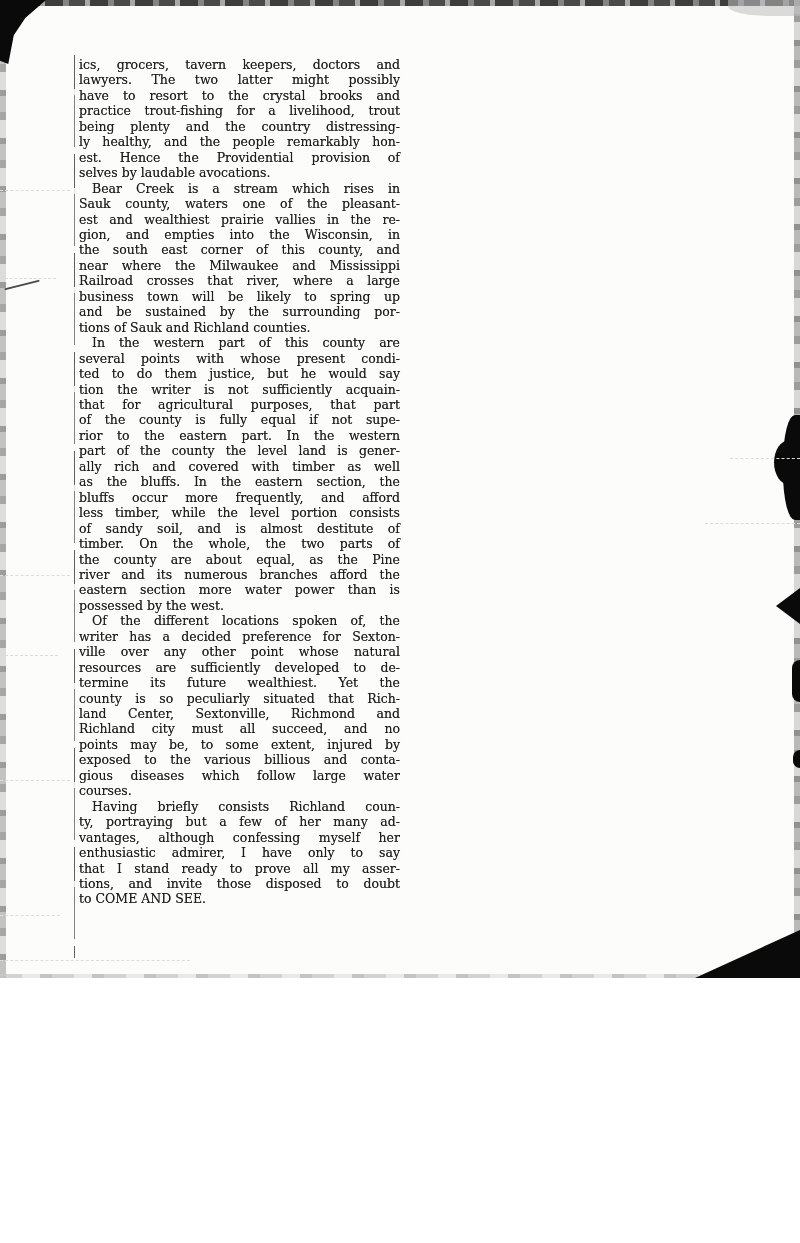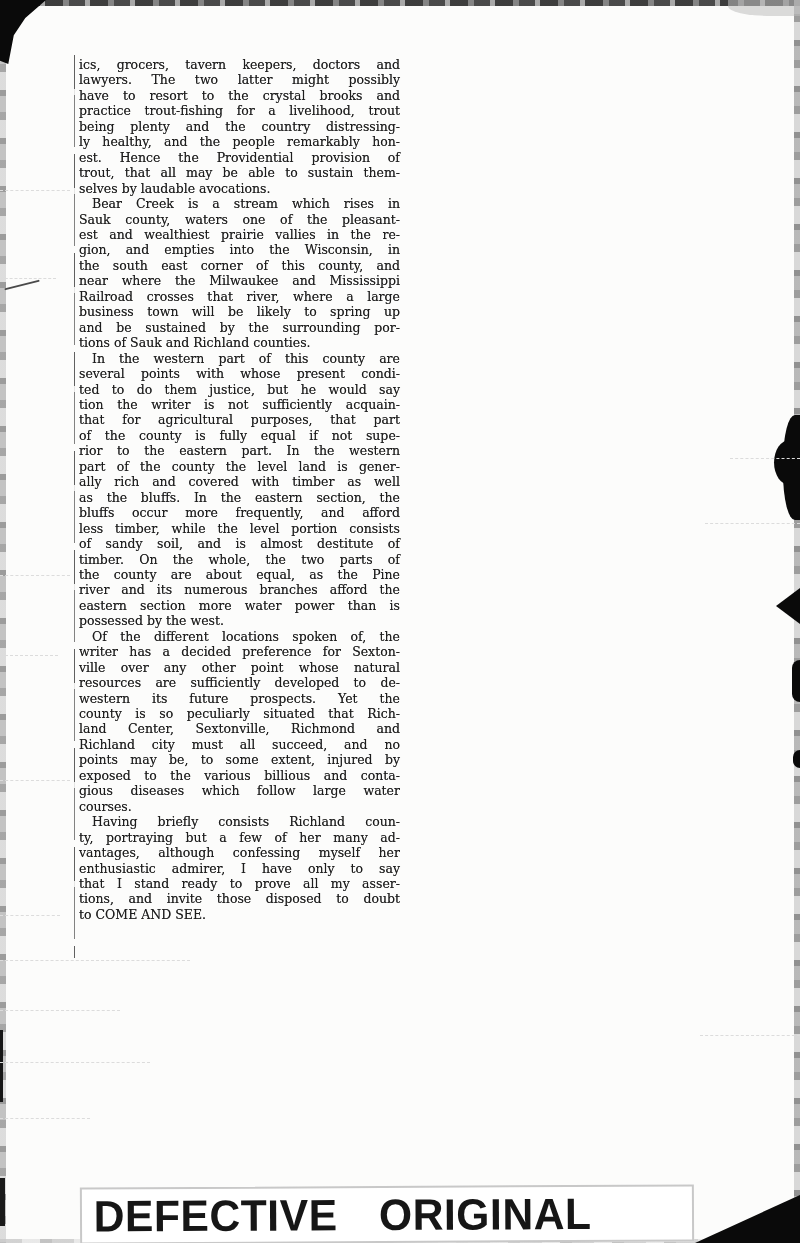--- a/index.html
+++ b/index.html
@@ -1,17 +1,17 @@
 <!DOCTYPE html>
 <html><head>
 <meta charset="utf-8">
 <style>
   html,body { margin:0; padding:0; background:#ffffff; }
   .page {
-    position:relative; width:800px; height:1243px;
+    position:relative; width:800px; height:978px;
     background:#fcfcfb; overflow:hidden;
     font-family:"DejaVu Serif", serif;
   }
 
   
   .article {
     position:absolute; left:79px; top:57px; width:321px;
     color:#1d1d1d; font-size:12.5px; line-height:15.45px;
     text-shadow:0 0 .4px rgba(0,0,0,.55);
   }
@@ -125,21 +125,20 @@
   <div class="column-rule"></div>
 
   <div class="article">
       <div class="line">ics, grocers, tavern keepers, doctors and</div>
       <div class="line">lawyers.  The two latter might possibly</div>
       <div class="line">have to resort to the crystal brooks and</div>
       <div class="line">practice trout-fishing for a livelihood, trout</div>
       <div class="line">being plenty and the country distressing-</div>
       <div class="line">ly healthy, and the people remarkably hon-</div>
       <div class="line">est.  Hence the Providential provision of</div>
-      <div class="line">trout, that all may be able to sustain them-</div>
       <div class="line last">selves by laudable avocations.</div>
       <div class="line indent">Bear Creek is a stream which rises in</div>
       <div class="line">Sauk county, waters one of the pleasant-</div>
       <div class="line">est and wealthiest prairie vallies in the re-</div>
       <div class="line">gion, and empties into the Wisconsin, in</div>
       <div class="line">the south east corner of this county, and</div>
       <div class="line">near where the Milwaukee and Mississippi</div>
       <div class="line">Railroad crosses that river, where a large</div>
       <div class="line">business town will be likely to spring up</div>
       <div class="line">and be sustained by the surrounding por-</div>
@@ -159,21 +158,21 @@
       <div class="line">of sandy soil, and is almost destitute of</div>
       <div class="line">timber.  On the whole, the two parts of</div>
       <div class="line">the county are about equal, as the Pine</div>
       <div class="line">river and its numerous branches afford the</div>
       <div class="line">eastern section more water power than is</div>
       <div class="line last">possessed by the west.</div>
       <div class="line indent">Of the different locations spoken of, the</div>
       <div class="line">writer has a decided preference for Sexton-</div>
       <div class="line">ville over any other point whose natural</div>
       <div class="line">resources are sufficiently developed to de-</div>
-      <div class="line">western its future prospects.  Yet the</div>
+      <div class="line">termine its future wealthiest.  Yet the</div>
       <div class="line">county is so peculiarly situated that Rich-</div>
       <div class="line">land Center, Sextonville, Richmond and</div>
       <div class="line">Richland city must all succeed, and no</div>
       <div class="line">points may be, to some extent, injured by</div>
       <div class="line">exposed to the various billious and conta-</div>
       <div class="line">gious diseases which follow large water</div>
       <div class="line last">courses.</div>
       <div class="line indent">Having briefly consists Richland coun-</div>
       <div class="line">ty, portraying but a few of her many ad-</div>
       <div class="line">vantages, although confessing myself her</div>

